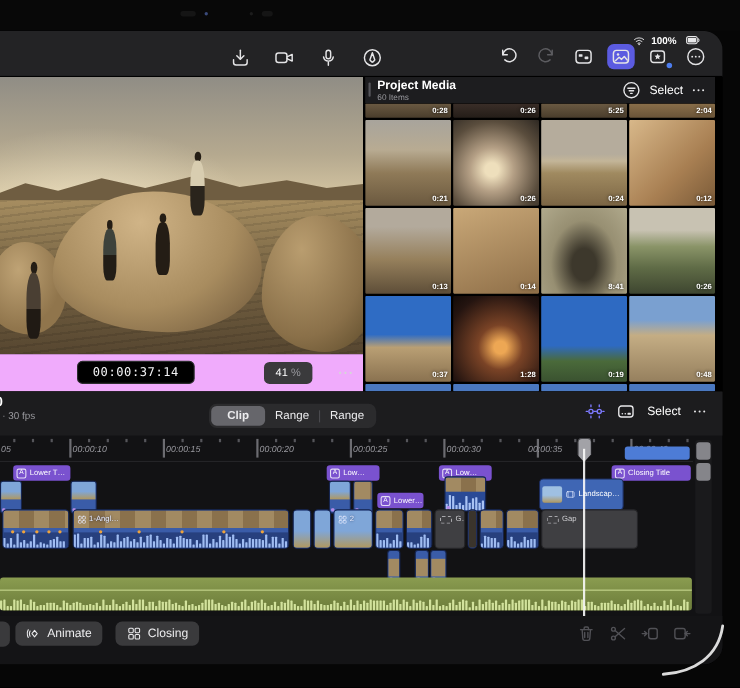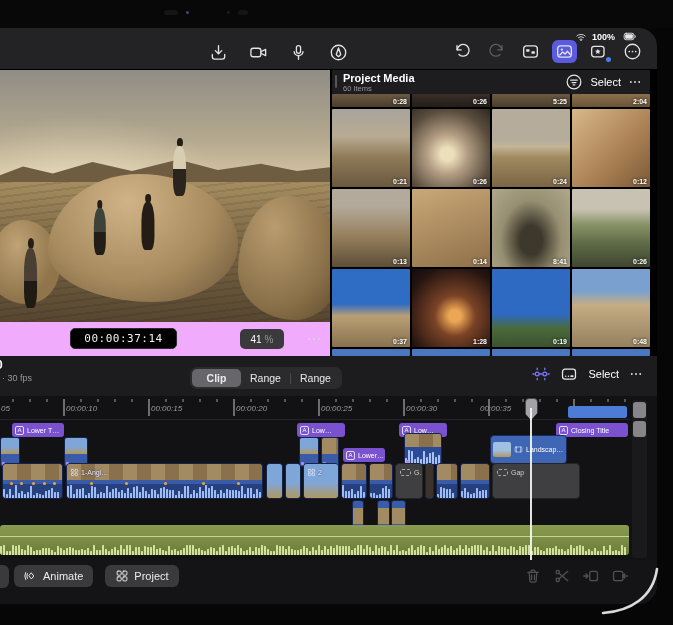--- a/index.html
+++ b/index.html
@@ -1044,21 +1044,21 @@
               <span class="ic ic-b">
                 <svg viewBox="0 0 20 20">
                   <g fill="none" stroke="currentColor" stroke-width="1.4" stroke-linecap="round" stroke-linejoin="round">
                     <rect x="3" y="3" width="5.8" height="5.8" rx="1.4"></rect>
                     <rect x="11.2" y="3" width="5.8" height="5.8" rx="1.4"></rect>
                     <rect x="3" y="11.2" width="5.8" height="5.8" rx="1.4"></rect>
                     <rect x="11.2" y="11.2" width="5.8" height="5.8" rx="1.4"></rect>
                   </g>
                 </svg>
               </span>
-              <span>Project</span>
+              <span>Closing</span>
             </div>
           </div>
         <div class="bb-right" id="bb-right">
             <div class="btool"><span class="ic ic-t">
                 <svg viewBox="0 0 20 20">
                   <g fill="none" stroke="currentColor" stroke-width="1.4" stroke-linecap="round" stroke-linejoin="round">
                     <path d="M4.2 6h11.6"></path>
                     <path d="M7.8 6V4.6a1.2 1.2 0 0 1 1.2-1.2h2a1.2 1.2 0 0 1 1.2 1.2V6"></path>
                     <path d="M5.8 6l.7 9.4a1.6 1.6 0 0 0 1.6 1.4h3.8a1.6 1.6 0 0 0 1.6-1.4L14.2 6"></path>
                     <path d="M8.4 8.8v5.2M11.6 8.8v5.2"></path>

